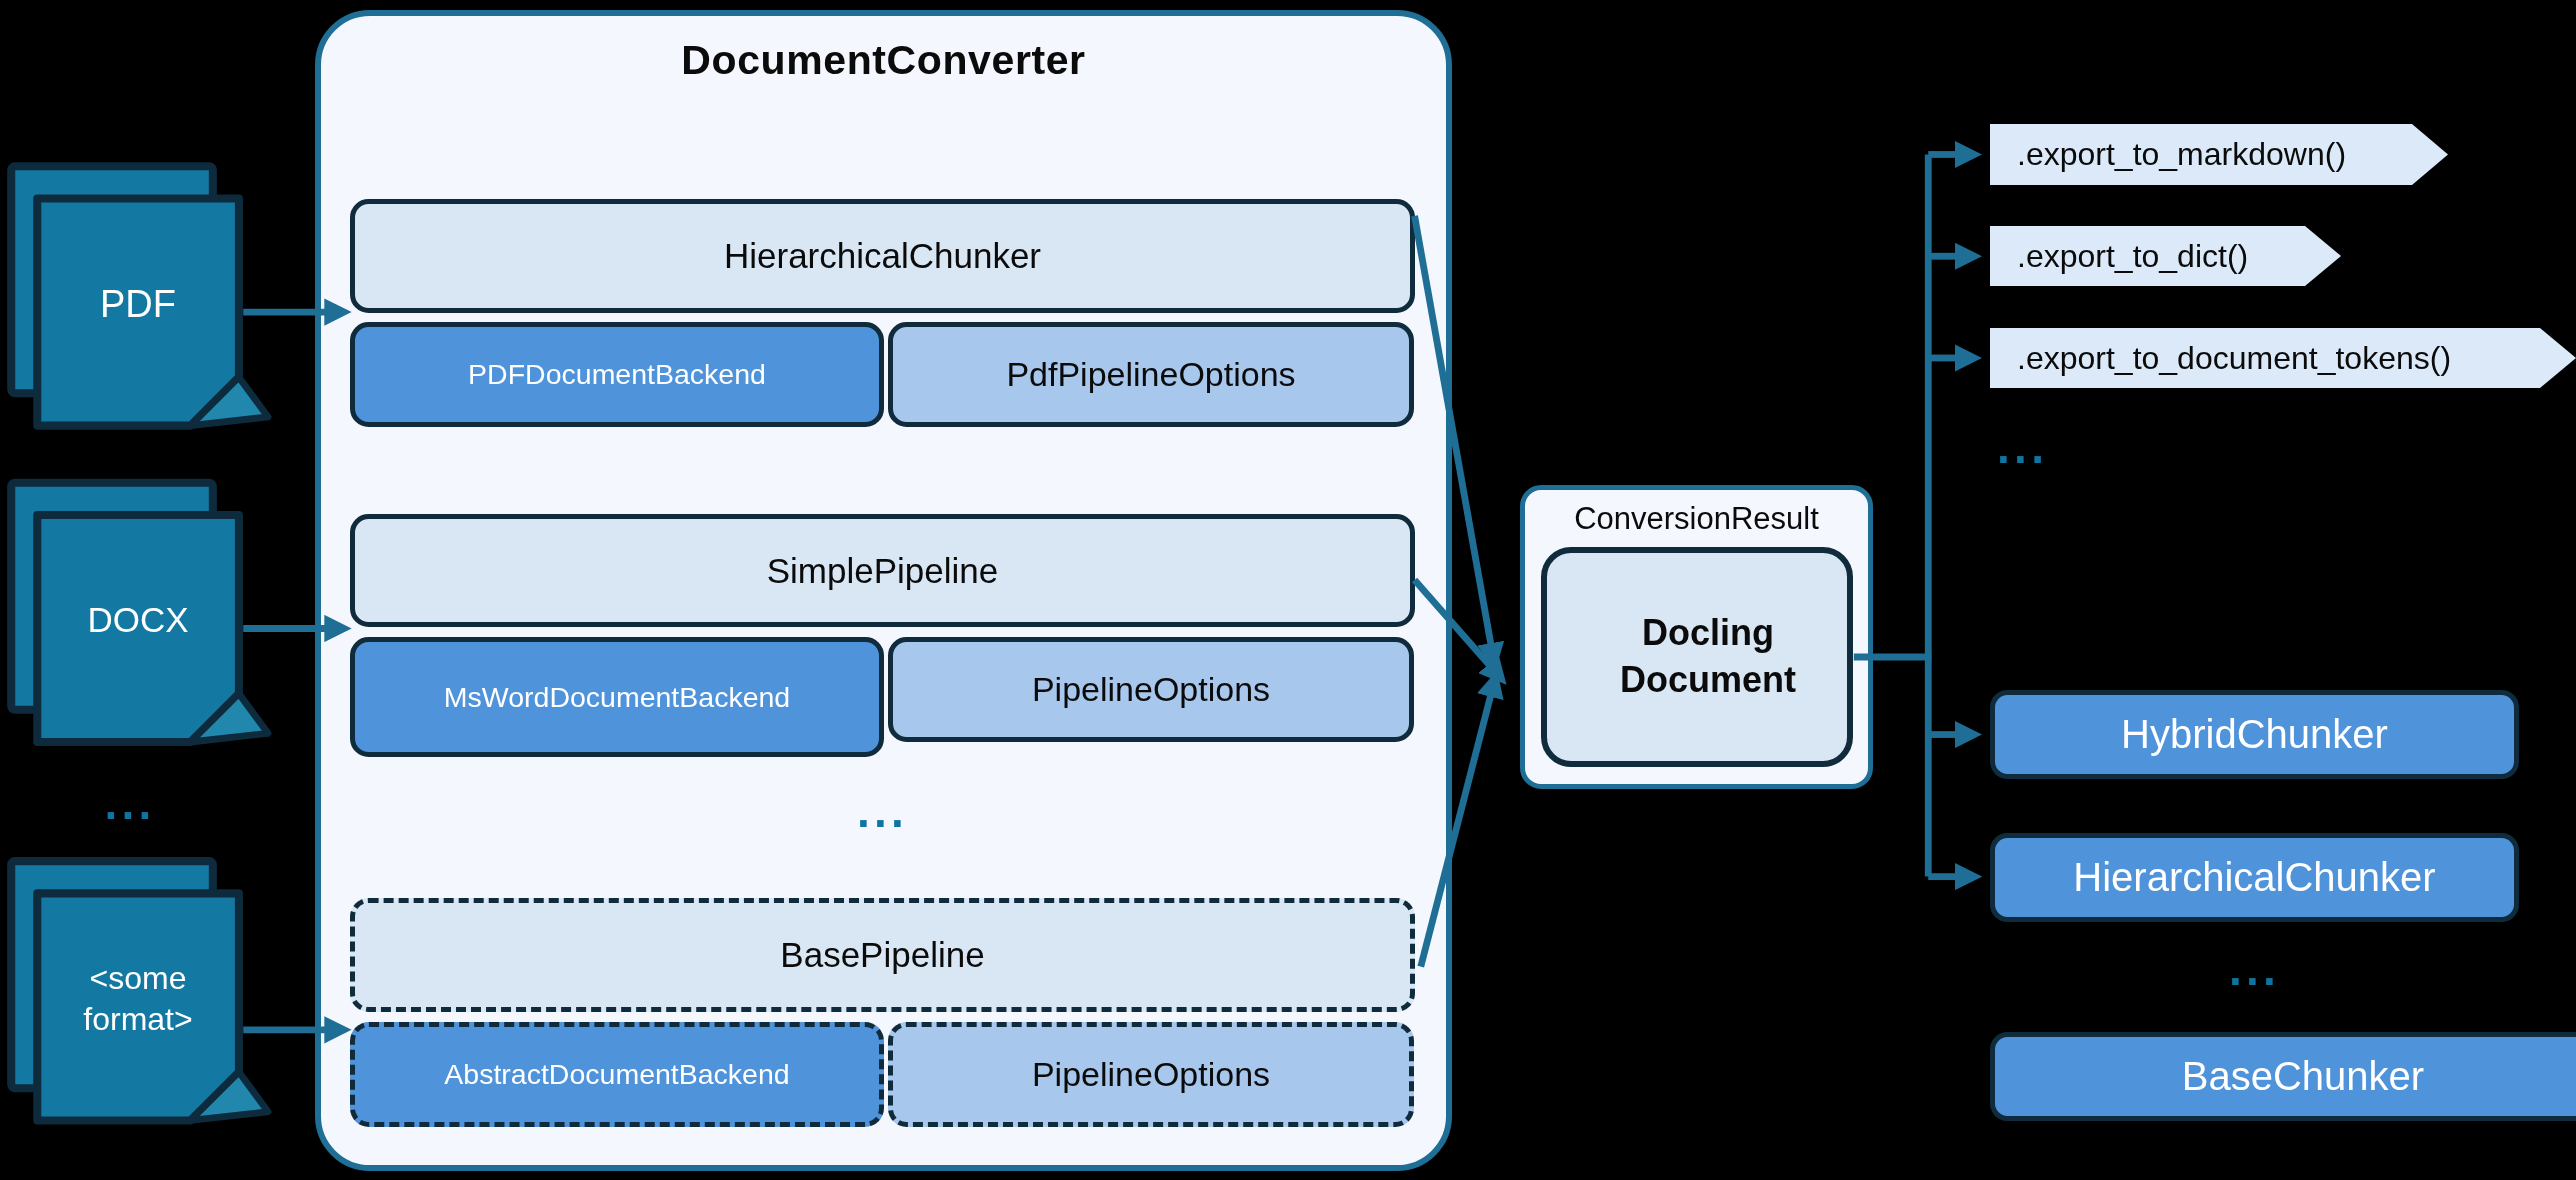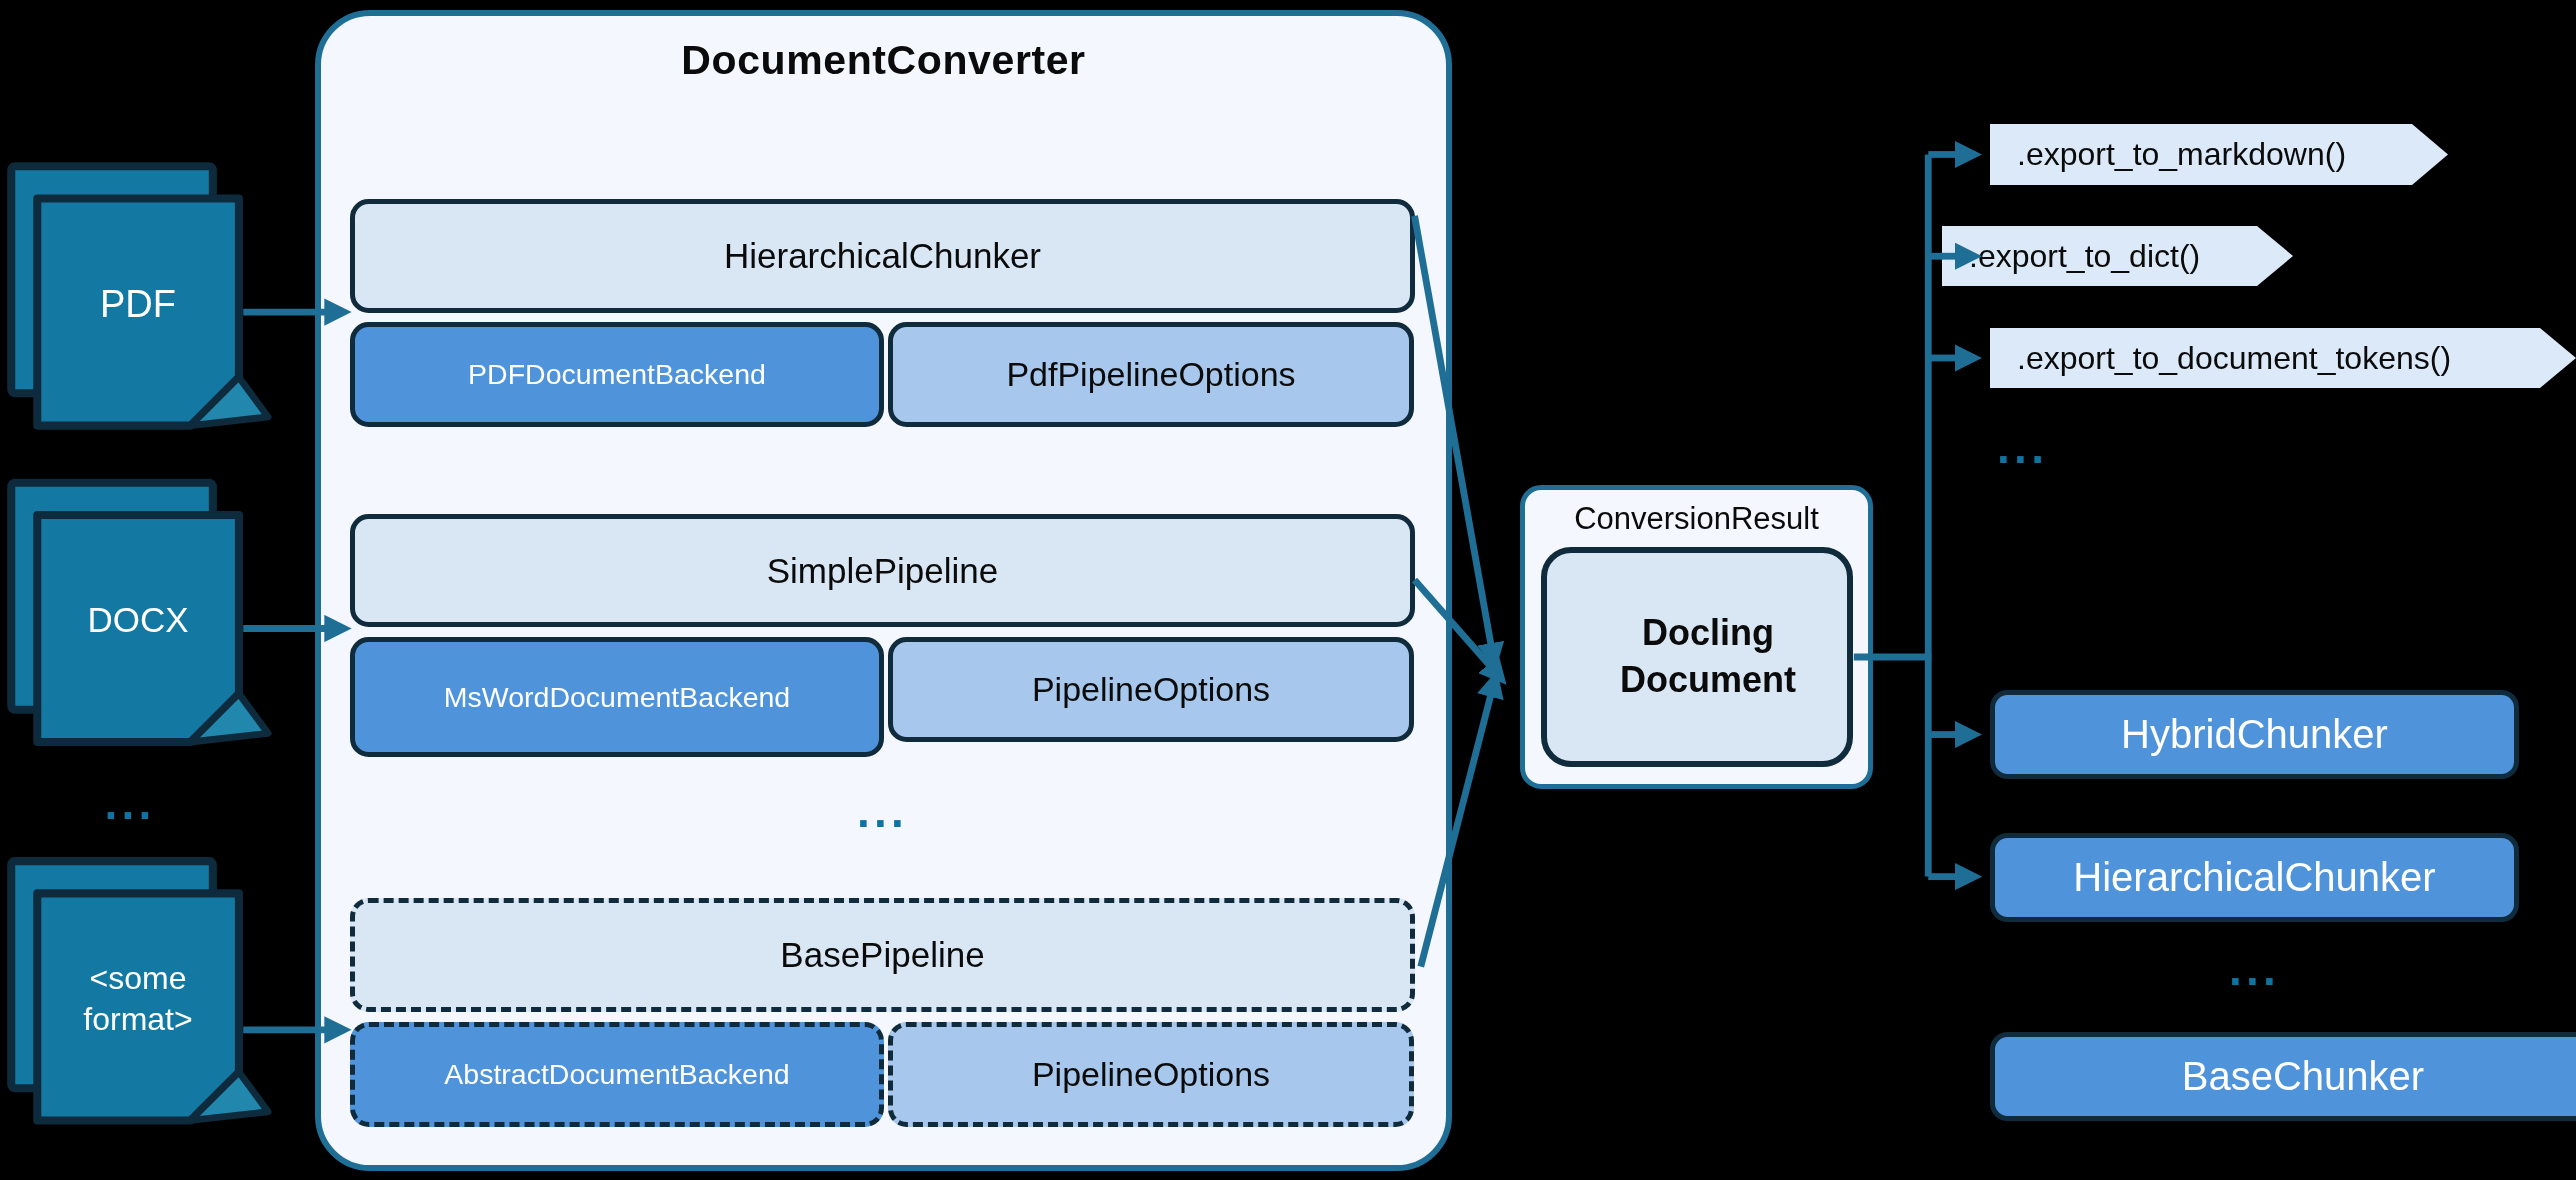--- a/index.html
+++ b/index.html
@@ -82,21 +82,21 @@
   </div>
 
   <div class="abs convres boxlayer" style="left:1520px;top:485px;width:353px;height:304px;"></div>
   <div class="abs flexc convres-label boxlayer" style="left:1520px;top:496px;width:353px;height:45px;">ConversionResult</div>
   <div class="abs flexc docling boxlayer" style="left:1541px;top:547px;width:312px;height:220px;flex-direction:column;padding-left:22px;">
     <span>Docling</span>
     <span>Document</span>
   </div>
 
   <div class="abs banner boxlayer" style="left:1990px;top:124px;width:458px;height:61px;">.export_to_markdown()</div>
-  <div class="abs banner boxlayer" style="left:1942px;top:226px;width:351px;height:60px;">.export_to_dict()</div>
+  <div class="abs banner boxlayer" style="left:1990px;top:226px;width:351px;height:60px;">.export_to_dict()</div>
   <div class="abs banner boxlayer" style="left:1990px;top:328px;width:586px;height:60px;">.export_to_document_tokens()</div>
   <div class="abs dots" style="left:1997px;top:422px;width:186px;height:50px;display:flex;align-items:center;">...</div>
 
   <div class="abs flexc chunker boxlayer" style="left:1990px;top:690px;width:529px;height:89px;">HybridChunker</div>
   <div class="abs flexc chunker boxlayer" style="left:1990px;top:833px;width:529px;height:89px;">HierarchicalChunker</div>
   <div class="abs flexc dots" style="left:1990px;top:938px;width:529px;height:62px;">...</div>
   <div class="abs flexc chunker dashed boxlayer" style="left:1990px;top:1032px;width:626px;height:89px;">BaseChunker</div>
 
   <svg class="overlay" viewBox="0 0 4152 1902">
     <defs>

